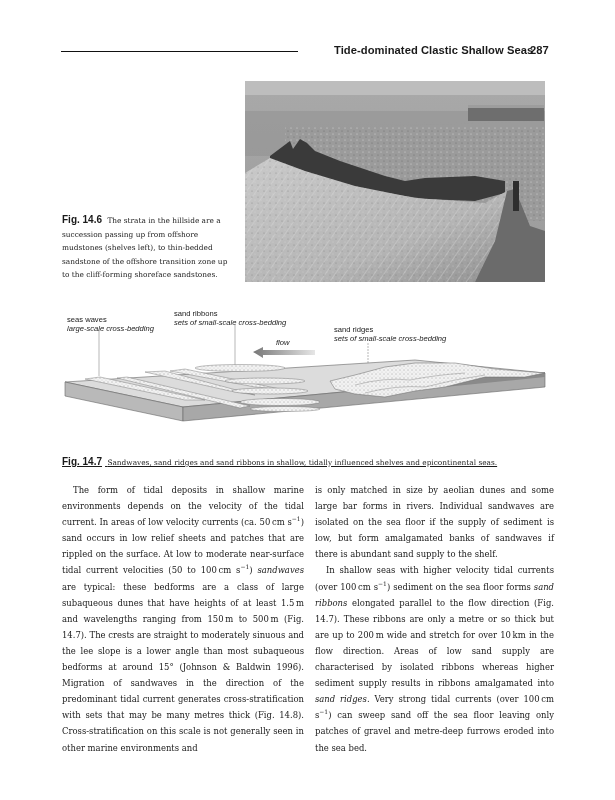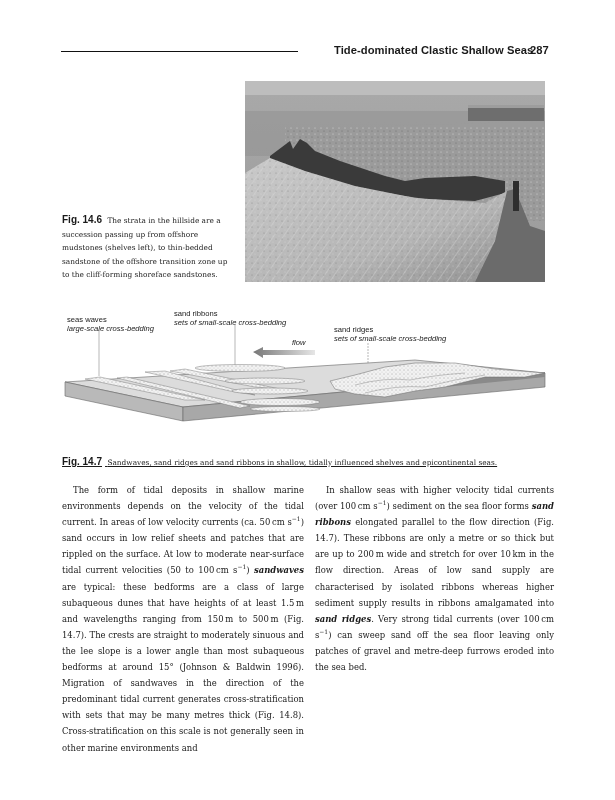--- a/index.html
+++ b/index.html
@@ -19,28 +19,28 @@
   .caption .fig-label { font-family: "Liberation Sans", sans-serif; font-weight: bold; font-size: 10px; margin-right: 3px; }
   .cap-146 { left: 62px; top: 213px; width: 170px; }
   .cap-147 { left: 62px; top: 455px; width: 500px; white-space: nowrap; text-decoration: underline; }
 
   
   .dlabel { font-family: "Liberation Sans", sans-serif; font-size: 7.6px; line-height: 9px; color: #1a1a1a; white-space: nowrap; }
   .dlabel .sub { font-style: italic; }
   .lbl-waves { left: 67px; top: 315px; }
   .lbl-ribbons { left: 174px; top: 309px; }
   .lbl-ridges { left: 334px; top: 325px; }
-  .lbl-flow { left: 292px; top: 338px; font-style: italic; }
+  .lbl-flow { left: 276px; top: 338px; font-style: italic; }
   .diagram { left: 55px; top: 305px; width: 510px; height: 145px; }
 
   
   .col { font-family: "DejaVu Serif", serif; font-size: 8.45px; line-height: 16.1px; text-align: justify; color: #1a1a1a; }
   .col p { margin: 0; }
   .col .indent { text-indent: 11px; }
-  .col .term { font-weight: bold; font-style: italic; }
+  .col .term { font-weight: normal; font-style: italic; }
   .col sup { font-size: 6px; line-height: 0; }
   .col-left { left: 62px; top: 482px; width: 242px; }
   .col-right { left: 315px; top: 482px; width: 239px; }
 </style>
 </head>
 <body>
 
 <div class="abs header-rule"></div>
 <div class="abs header-title">Tide-dominated Clastic Shallow Seas</div>
 <div class="abs page-number">287</div>
@@ -154,14 +154,15 @@
 <div class="abs caption cap-147">
   <span class="fig-label">Fig. 14.7</span>
   <span>Sandwaves, sand ridges and sand ribbons in shallow, tidally influenced shelves and epicontinental seas.</span>
 </div>
 
 <div class="abs col col-left">
   <p class="indent"><span>The form of tidal deposits in shallow marine environments depends on the velocity of the tidal current. In areas of low velocity currents (ca. 50 cm s</span><sup>−1</sup><span>) sand occurs in low relief sheets and patches that are rippled on the surface. At low to moderate near-surface tidal current velocities (50 to 100 cm s</span><sup>−1</sup><span>)</span> <span class="term">sandwaves</span><span> are typical: these bedforms are a class of large subaqueous dunes that have heights of at least 1.5 m and wavelengths ranging from 150 m to 500 m (Fig. 14.7). The crests are straight to moderately sinuous and the lee slope is a lower angle than most subaqueous bedforms at around 15° (Johnson &amp; Baldwin 1996). Migration of sandwaves in the direction of the predominant tidal current generates cross-stratification with sets that may be many metres thick (Fig. 14.8). Cross-stratification on this scale is not generally seen in other marine environments and</span></p>
 </div>
 
 <div class="abs col col-right">
+  <p>is only matched in size by aeolian dunes and some large bar forms in rivers. Individual sandwaves are isolated on the sea floor if the supply of sediment is low, but form amalgamated banks of sandwaves if there is abundant sand supply to the shelf.</p>
   <p class="indent"><span>In shallow seas with higher velocity tidal currents (over 100 cm s</span><sup>−1</sup><span>) sediment on the sea floor forms </span><span class="term">sand ribbons</span><span> elongated parallel to the flow direction (Fig. 14.7). These ribbons are only a metre or so thick but are up to 200 m wide and stretch for over 10 km in the flow direction. Areas of low sand supply are characterised by isolated ribbons whereas higher sediment supply results in ribbons amalgamated into </span><span class="term">sand ridges</span><span>. Very strong tidal currents (over 100 cm s</span><sup>−1</sup><span>) can sweep sand off the sea floor leaving only patches of gravel and metre-deep furrows eroded into the sea bed.</span></p>
 </div>
 
 </body></html>

